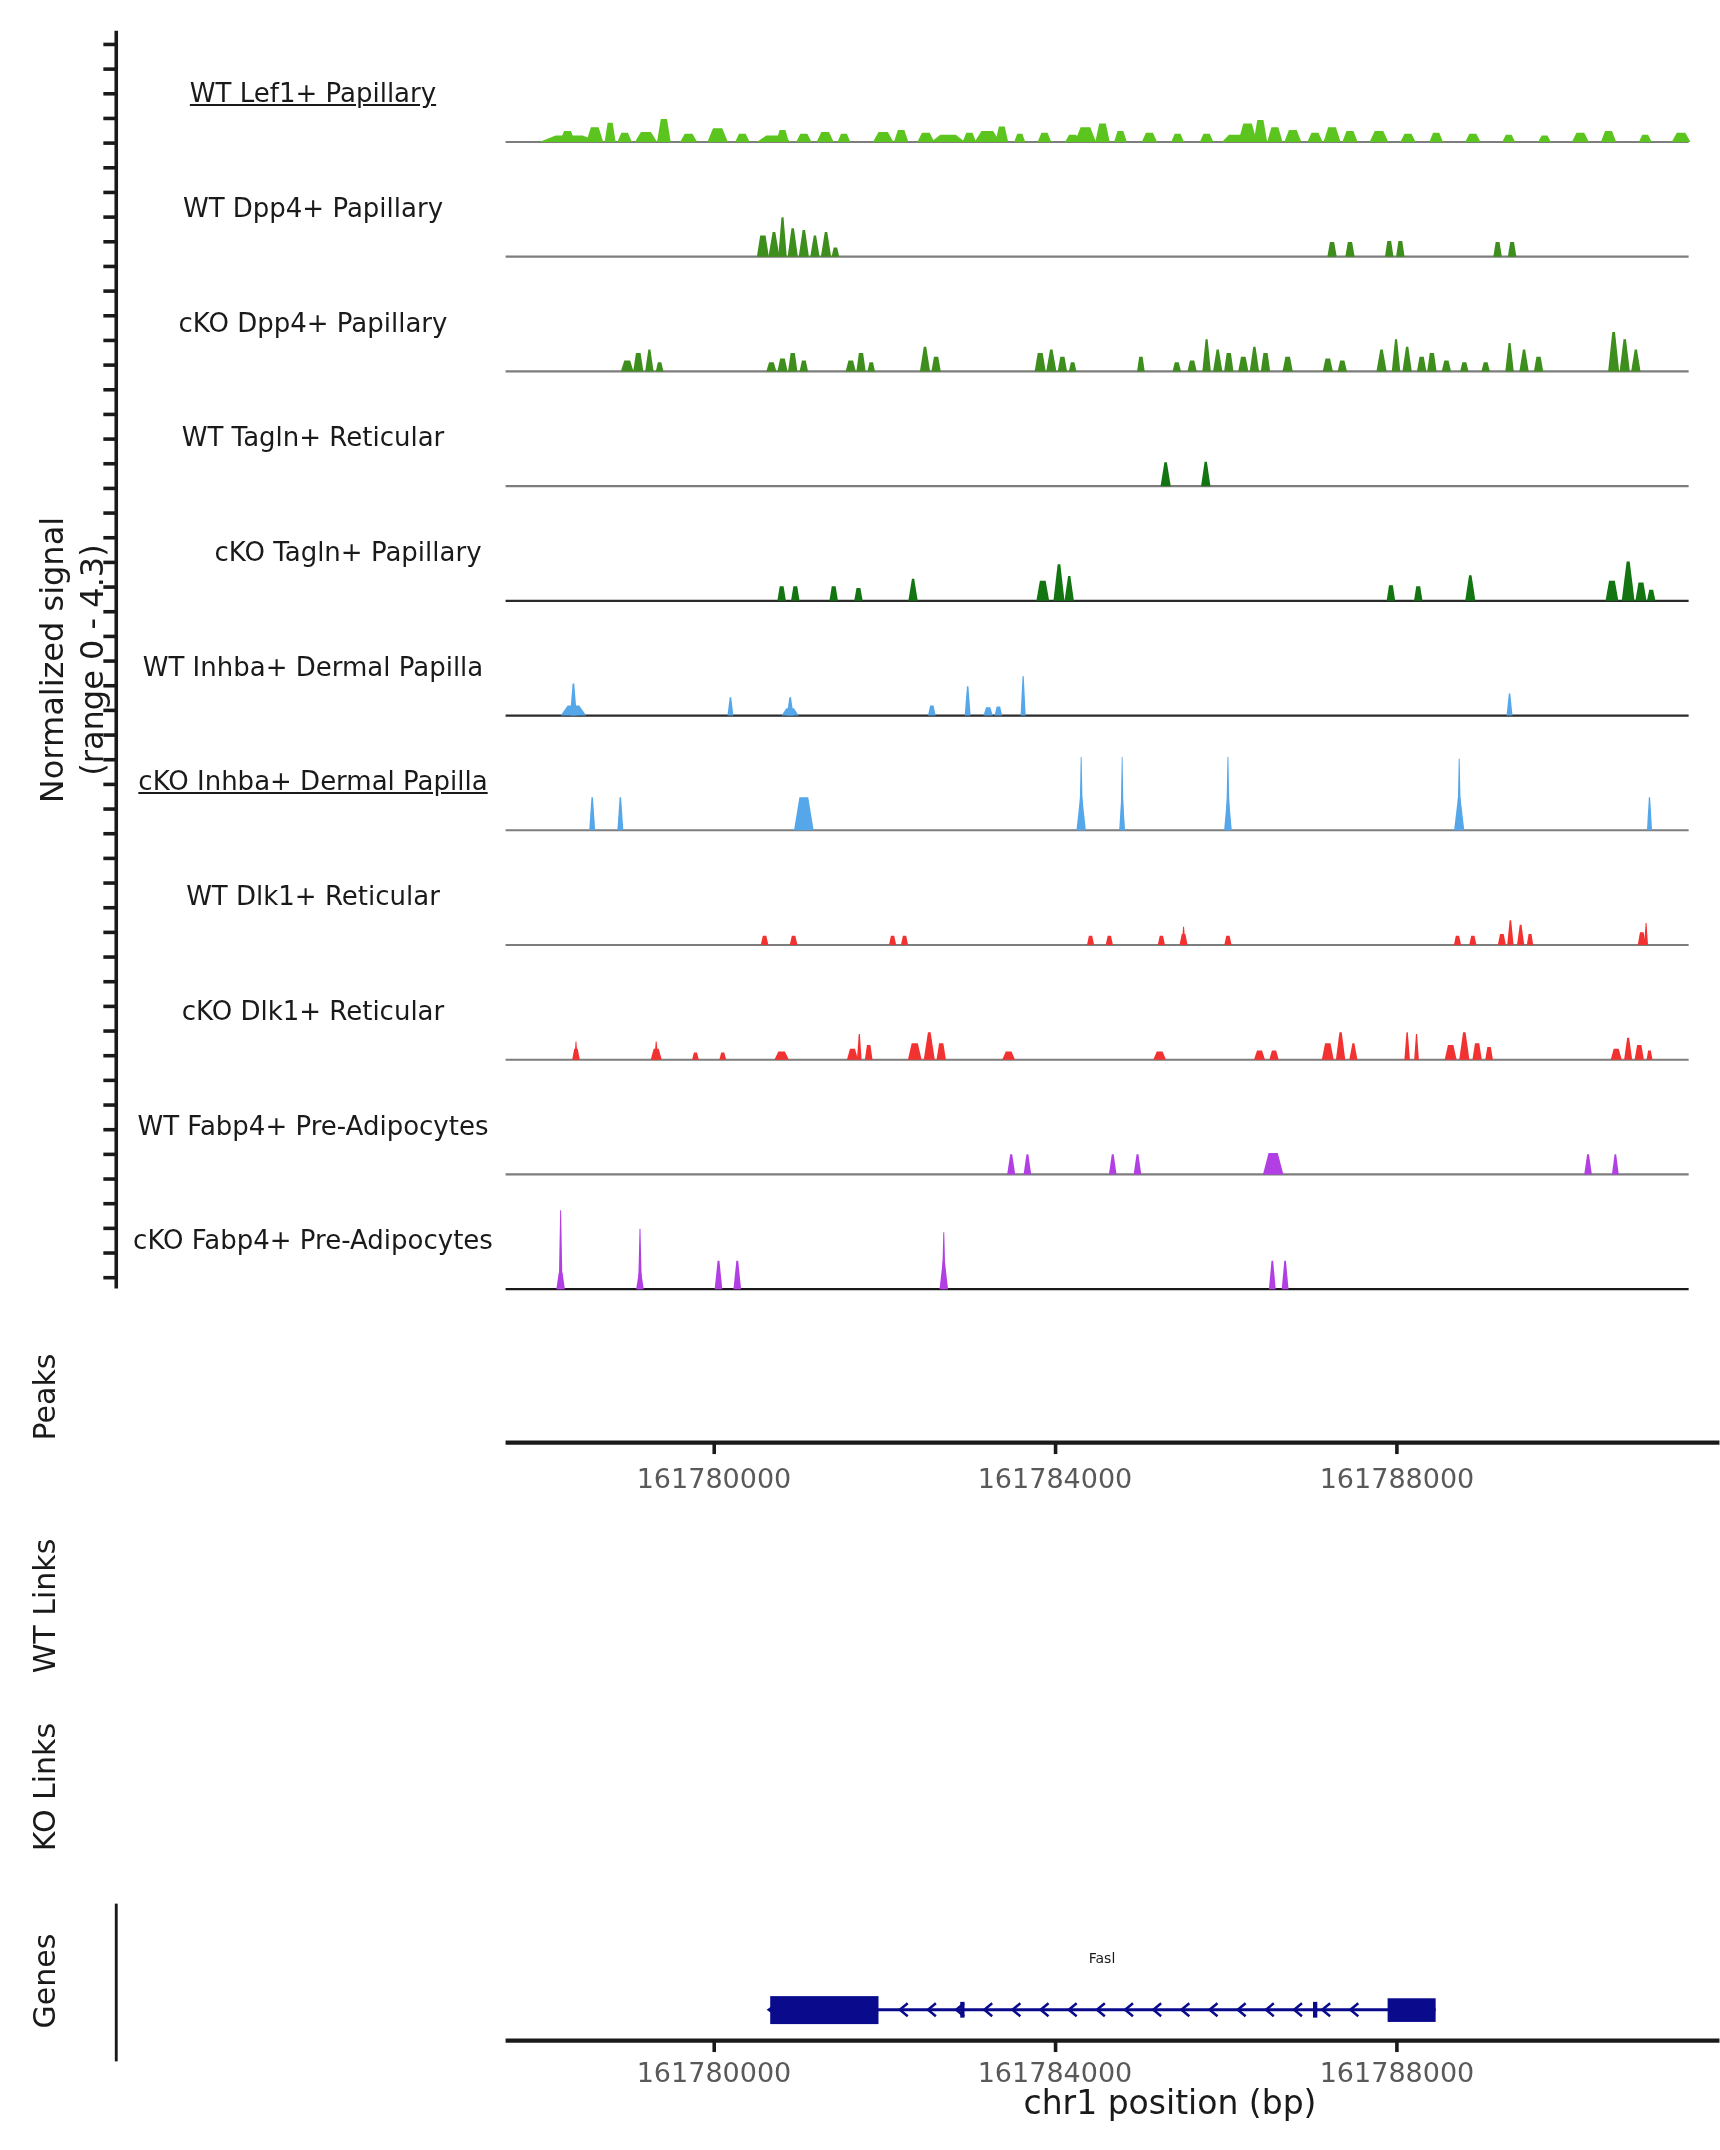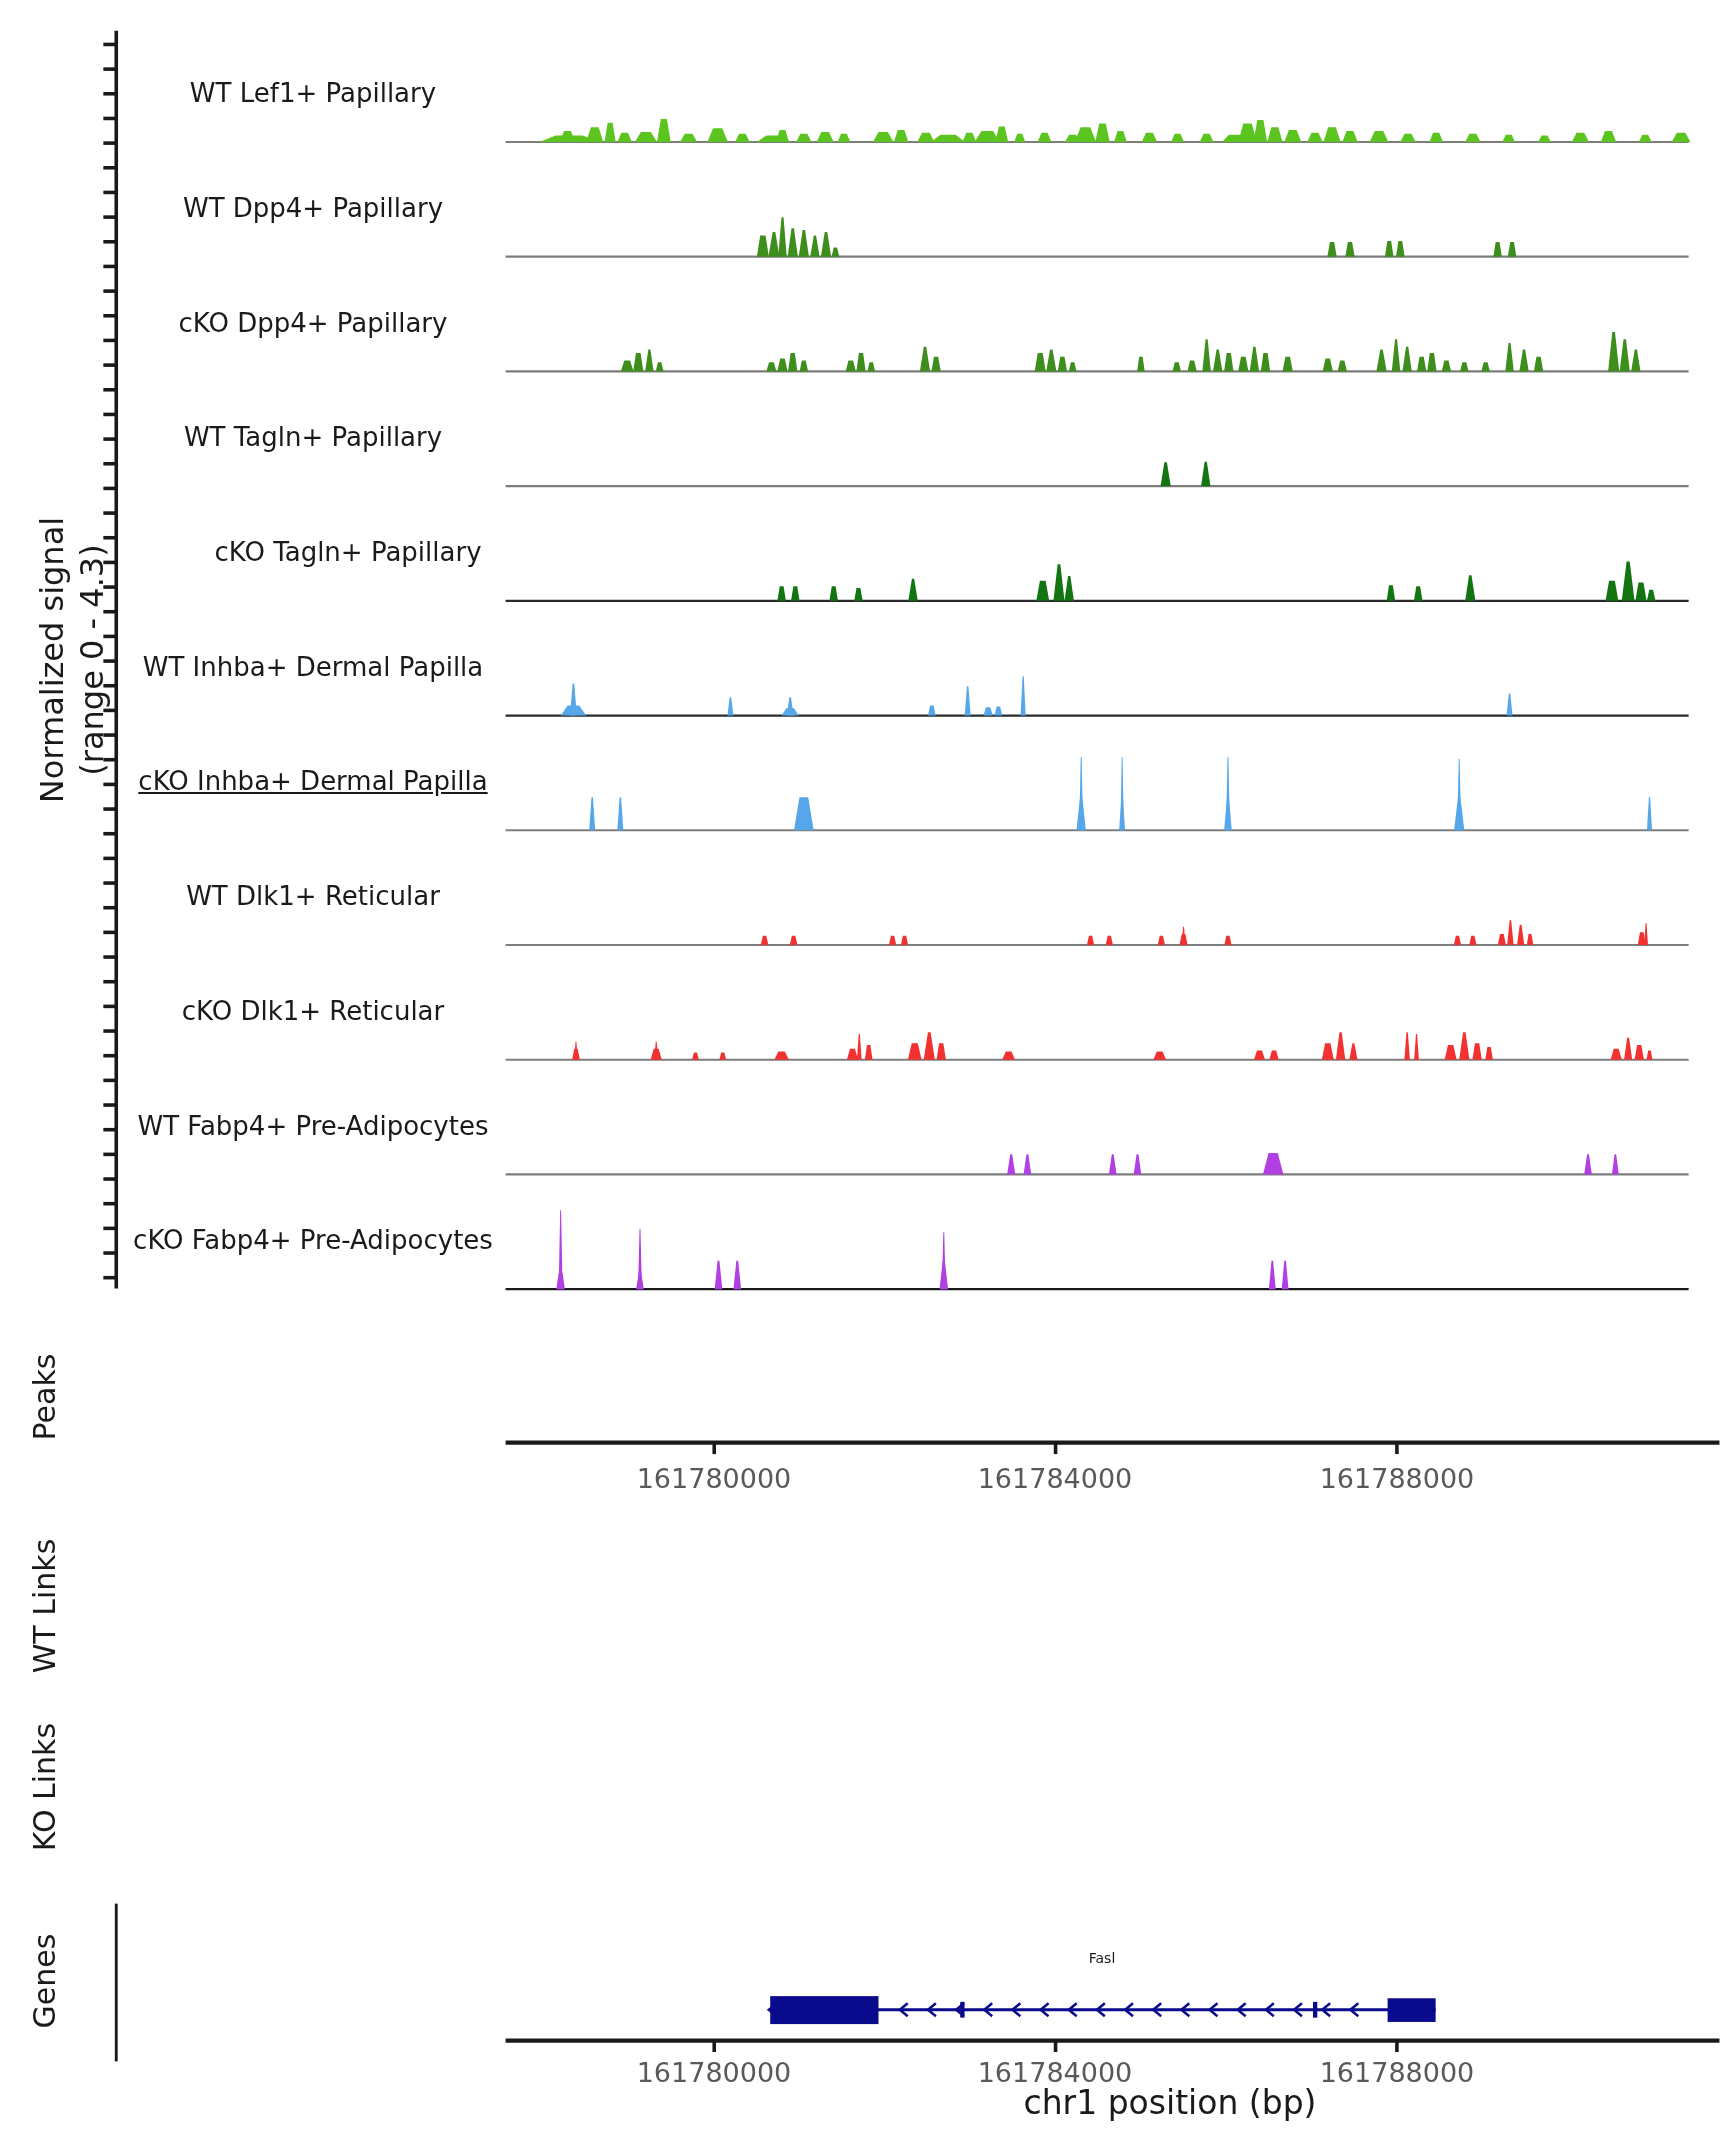--- a/index.html
+++ b/index.html
@@ -326,24 +326,24 @@
       <line x1="995.9936731107206" y1="2846" x2="995.9936731107206" y2="2862" stroke="#1a1a1a" stroke-width="5"></line>
       <line x1="1472.056942003515" y1="2846" x2="1472.056942003515" y2="2862" stroke="#1a1a1a" stroke-width="5"></line>
       <line x1="1948.1202108963093" y1="2846" x2="1948.1202108963093" y2="2862" stroke="#1a1a1a" stroke-width="5"></line>
     </svg>
 
   <div class="lbl ylab" style="left:72px;top:660px;">
     <div>Normalized signal</div>
     <div>(range 0 - 4.3)</div>
   </div>
 
-  <div class="lbl track-label" style="left:313px;top:93px;">WT Lef1+ Papillary</div>
+  <div class="lbl track-label" style="left:313px;top:93px;text-decoration:underline;">WT Lef1+ Papillary</div>
   <div class="lbl track-label" style="left:313px;top:208px;">WT Dpp4+ Papillary</div>
   <div class="lbl track-label" style="left:313px;top:323px;">cKO Dpp4+ Papillary</div>
-  <div class="lbl track-label" style="left:313px;top:437px;">WT Tagln+ Papillary</div>
+  <div class="lbl track-label" style="left:313px;top:437px;">WT Tagln+ Reticular</div>
   <div class="lbl track-label" style="left:313px;top:552px;margin-left:35px;">cKO Tagln+ Papillary</div>
   <div class="lbl track-label" style="left:313px;top:667px;">WT Inhba+ Dermal Papilla</div>
   <div class="lbl track-label" style="left:313px;top:781px;text-decoration:underline;">cKO Inhba+ Dermal Papilla</div>
   <div class="lbl track-label" style="left:313px;top:896px;text-align:right;">WT Dlk1+ Reticular</div>
   <div class="lbl track-label" style="left:313px;top:1011px;">cKO Dlk1+ Reticular</div>
   <div class="lbl track-label" style="left:313px;top:1126px;">WT Fabp4+ Pre-Adipocytes</div>
   <div class="lbl track-label" style="left:313px;top:1240px;">cKO Fabp4+ Pre-Adipocytes</div>
 
   <div class="lbl side-label" style="left:44px;top:1397px;">Peaks</div>
   <div class="lbl side-label" style="left:44px;top:1606px;">WT Links</div>

